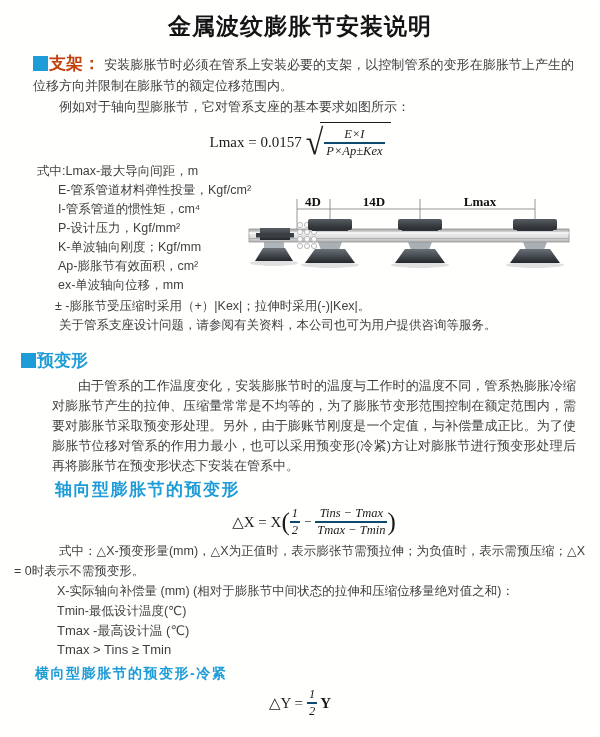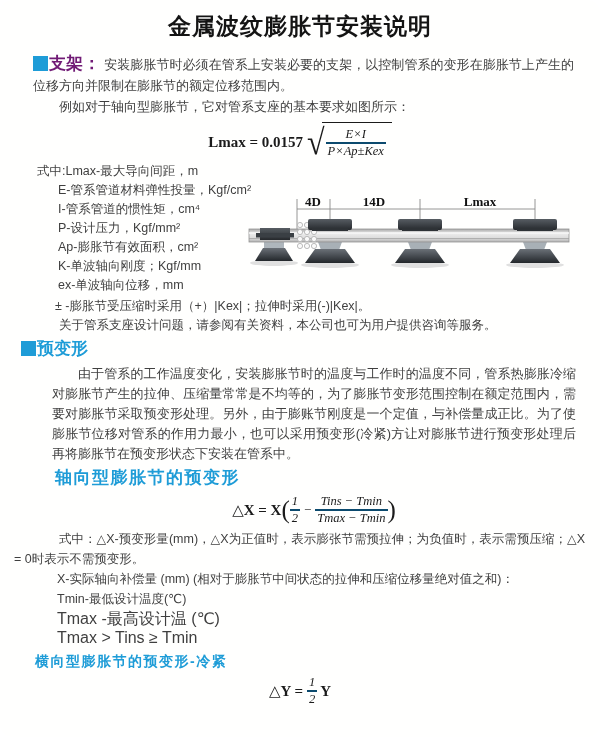--- a/index.html
+++ b/index.html
@@ -10,50 +10,50 @@
     color:#3f3f3f; overflow:hidden;border-radius:13px;
   }
   
   .doc-title {
     padding-top:12px; text-align:center; font-size:23px; font-weight:700;
     color:#141414; letter-spacing:1px; line-height:28px;
   }
   
   .para-support { margin:13px 26px 0 33px; font-size:13px; line-height:21px; text-align:justify; }
   .bluesq { display:inline-block; width:15px; height:15px; background:#1e9cd7; vertical-align:-2px; margin-right:1px; }
-  .sec-label { color:#701a75; font-size:17px; font-weight:700; margin-right:4px; }
+  .sec-label { color:#c2410c; font-size:17px; font-weight:700; margin-right:4px; }
   .para-example { margin:0 26px 0 33px; text-indent:2em; font-size:13px; line-height:21.5px; }
   
   .formula { text-align:center; font-family:"Liberation Serif","DejaVu Serif",serif; color:#1b1b1b; }
   .formula-1 { margin-top:6px; height:34px; line-height:34px; }
-  .f-lhs { font-weight:700; font-size:15px; vertical-align:middle; }
+  .f-lhs { font-weight:400; font-size:15px; vertical-align:middle; }
   .sqrt-sign { display:inline-block; font-size:32px; font-weight:400; vertical-align:middle; transform:scaleY(1.12); margin:0 -3px 0 4px; }
   .radicand { display:inline-block; vertical-align:middle; border-top:1.5px solid #1b1b1b; padding:1px 6px 0 4px; margin-top:-3px; }
   .frac { display:inline-block; vertical-align:middle; text-align:center; font-style:italic; font-size:12.5px; line-height:1.15; }
   .frac .num { display:block; padding:0 2px; }
   .frac .den { display:block; border-top:2px solid #0c4a6e; padding:0 2px;text-align:center; }
   .paren { font-size:25px; font-weight:400; vertical-align:middle; font-style:normal; }
   .formula-2 { margin-top:2px; height:36px; line-height:36px;padding-left:28px; }
   .formula-3 { margin-top:2px; height:30px; line-height:30px; }
   .f-rhs { font-weight:700; font-size:15px; vertical-align:middle; margin-left:3px; }
   .f-op { font-size:13px; vertical-align:middle; margin:0 4px; }
   
   .defs { margin:4px 0 2px 37px; font-size:12.5px; line-height:19px; }
   .defs .d-ind { padding-left:21px; }
   .pm-line { margin:0 0 0 55px; font-size:12.5px; line-height:19px; }
   .svc-line { margin:0 0 0 59px; font-size:12.5px; line-height:19px; }
   
   .diagram { position:absolute; left:243px; top:192px; width:332px; height:82px; }
   
-  .sec-heading { margin:4px 0 0 21px; font-size:17px; font-weight:700; color:#1e9cd7; line-height:20px; }
+  .sec-heading { margin:16px 0 0 21px; font-size:17px; font-weight:700; color:#1e9cd7; line-height:20px; }
   .para-preform { margin:5px 24px 0 52px; text-indent:2em; font-size:13px; line-height:20px; text-align:justify; }
   .sub-heading-axial { margin:3px 0 0 55px; font-size:17px; font-weight:700; color:#1e9cd7; letter-spacing:1.5px; line-height:22px; }
   .para-explain { margin:2px 15px 0 14px; text-indent:45px; font-size:12.5px; line-height:20px; text-align:justify; }
   .def-line { margin:0 0 0 57px; font-size:12.5px; line-height:20px; }
-  .def-line-s { margin:0 0 0 57px; font-size:16px; line-height:19px; }
+  .def-line-s { margin:0 0 0 57px; font-size:13px; line-height:19px; }
   .note-line { margin:0 0 0 57px; font-size:12.5px; line-height:20px; }
   .sub-heading-lateral { margin:2px 0 0 35px; font-size:14px; font-weight:700; color:#1e9cd7; letter-spacing:1.5px; line-height:24px; }
 </style>
 </head>
 <body>
 
 <div class="page">
 
   <div class="doc-title">金属波纹膨胀节安装说明</div>
 
@@ -64,22 +64,22 @@
 
   <div class="formula formula-1">
     <span class="f-lhs">Lmax = 0.0157</span><span class="sqrt-sign">√</span><span class="radicand"><span class="frac"><span class="num">E×I</span><span class="den">P×Ap±Kex</span></span></span>
   </div>
 
   <div class="defs">
     <div>式中:Lmax-最大导向间距，m</div>
     <div class="d-ind">E-管系管道材料弹性投量，Kgf/cm²</div>
     <div class="d-ind">I-管系管道的惯性矩，cm⁴</div>
     <div class="d-ind">P-设计压力，Kgf/mm²</div>
+    <div class="d-ind">K-单波轴向刚度；Kgf/mm</div>
     <div class="d-ind">Ap-膨胀节有效面积，cm²</div>
-    <div class="d-ind">K-单波轴向刚度；Kgf/mm</div>
     <div class="d-ind">ex-单波轴向位移，mm</div>
   </div>
   <div class="pm-line">± -膨胀节受压缩时采用（+）|Kex|；拉伸时采用(-)|Kex|。</div>
   <div class="svc-line">关于管系支座设计问题，请参阅有关资料，本公司也可为用户提供咨询等服务。</div>
 
   <svg class="diagram" viewBox="0 0 332 82" xmlns="http://www.w3.org/2000/svg">
     <defs>
       <linearGradient id="pipeGrad" x1="0" y1="0" x2="0" y2="1">
         <stop offset="0" stop-color="#a9a9a9"></stop>
           <stop offset="0.35" stop-color="#ececec"></stop>
@@ -168,21 +168,21 @@
   </svg>
 
   <div class="sec-heading">
     <span class="bluesq"></span><span>预变形</span>
   </div>
   <div class="para-preform">由于管系的工作温度变化，安装膨胀节时的温度与工作时的温度不同，管系热膨胀冷缩对膨胀节产生的拉伸、压缩量常常是不均等的，为了膨胀节变形范围控制在额定范围内，需要对膨胀节采取预变形处理。另外，由于膨账节刚度是一个定值，与补偿量成正比。为了使膨胀节位移对管系的作用力最小，也可以采用预变形(冷紧)方让对膨胀节进行预变形处理后再将膨胀节在预变形状态下安装在管系中。</div>
 
   <div class="sub-heading-axial">轴向型膨胀节的预变形</div>
 
   <div class="formula formula-2">
-    <span class="f-lhs">△X = X</span><span class="paren">(</span><span class="frac"><span class="num">1</span><span class="den">2</span></span><span class="f-op">−</span><span class="frac"><span class="num">Tins − Tmin</span><span class="den">Tmax − Tmin</span></span><span class="paren">)</span>
+    <span class="f-lhs">△X = X</span><span class="paren">(</span><span class="frac"><span class="num">1</span><span class="den">2</span></span><span class="f-op">−</span><span class="frac"><span class="num">Tins − Tmax</span><span class="den">Tmax − Tmin</span></span><span class="paren">)</span>
   </div>
 
   <div class="para-explain">式中：△X-预变形量(mm)，△X为正值时，表示膨张节需预拉伸；为负值时，表示需预压缩；△X = 0时表示不需预变形。</div>
   <div class="def-line">X-实际轴向补偿量 (mm) (相对于膨胀节中间状态的拉伸和压缩位移量绝对值之和)：</div>
   <div class="def-line">Tmin-最低设计温度(℃)</div>
   <div class="def-line-s">Tmax -最高设计温 (℃)</div>
   <div class="def-line-s">Tmax &gt; Tins ≥ Tmin</div>
 
   <div class="sub-heading-lateral">横向型膨胀节的预变形-冷紧</div>
 

